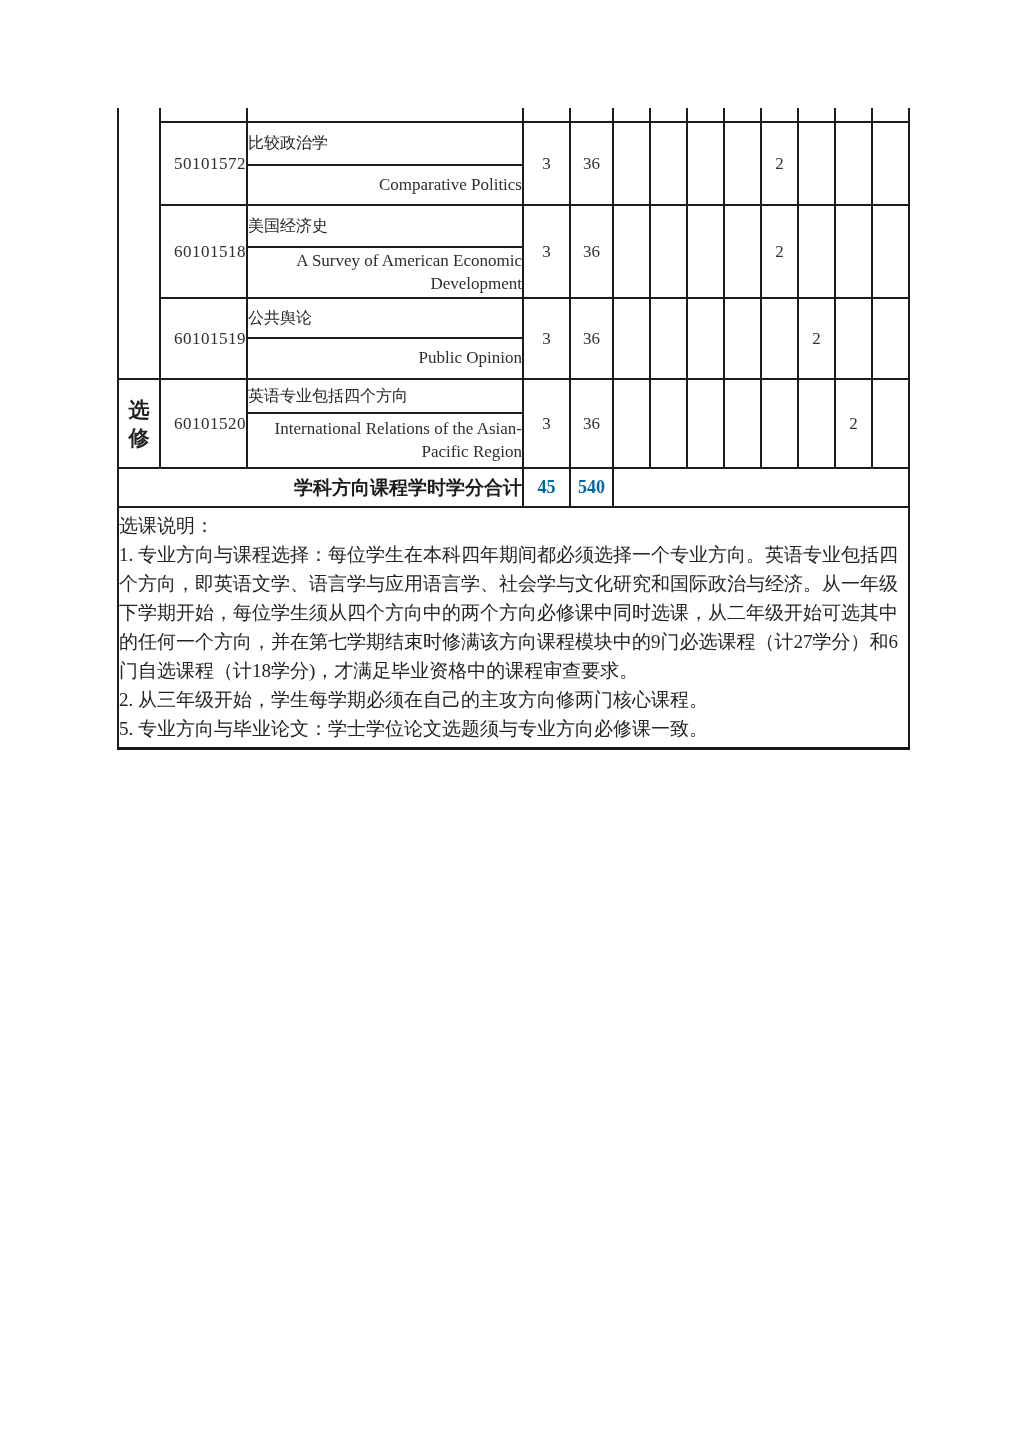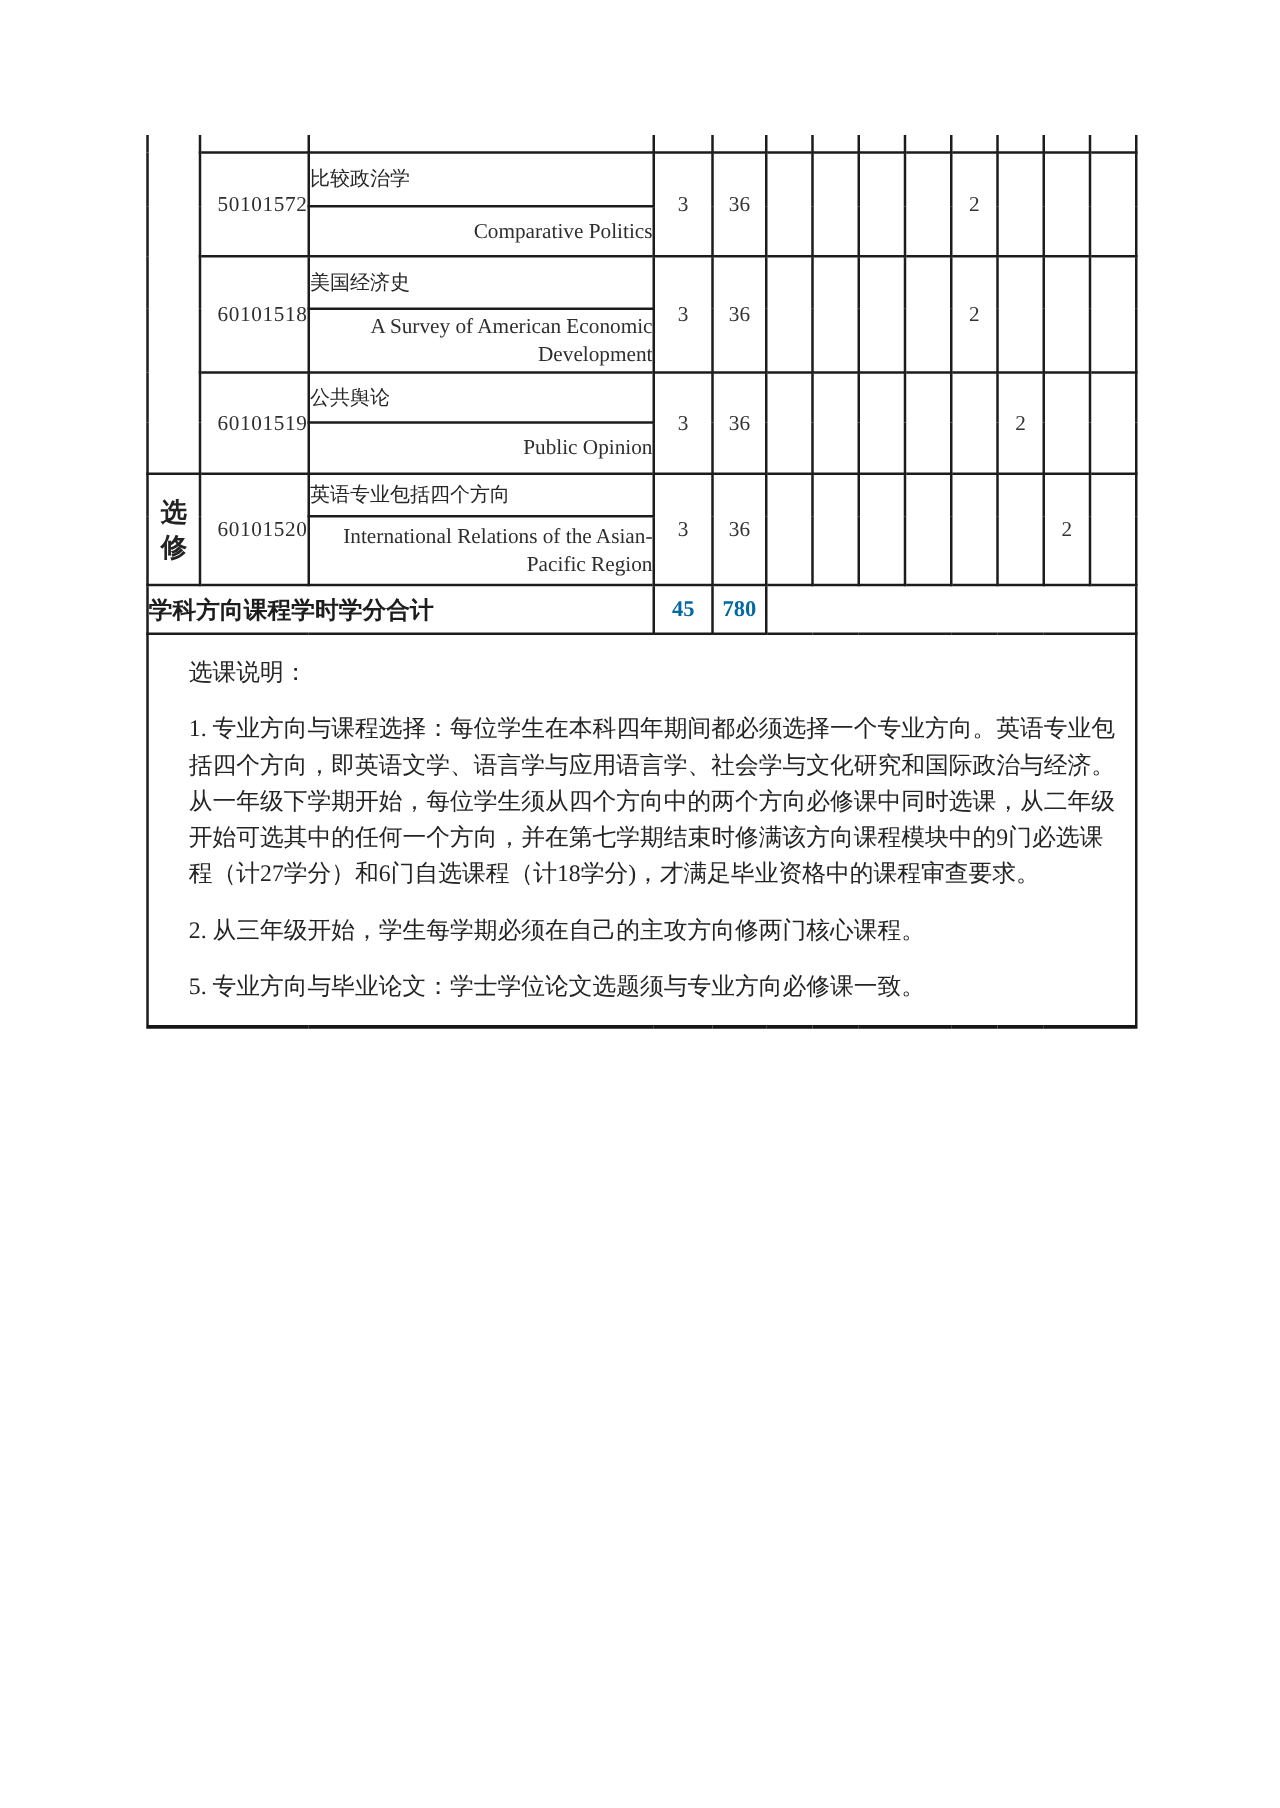--- a/index.html
+++ b/index.html
@@ -37,30 +37,30 @@
     font-size:17px;text-align:right;padding:2px 6px;line-height:1.3;color:#2e2e2e;
   }
   .num{font-size:17px;text-align:center;color:#333333;}
   .elective{
     font-family:"Liberation Sans","DejaVu Sans",sans-serif;
     font-weight:bold;font-size:21px;text-align:center;color:#222222;
     padding:0;
   }
   .sumlabel{
     font-family:Liberation Serif, serif;
-    font-weight:bold;font-size:19px;text-align:left;color:#1d1d1d;
+    font-weight:bold;font-size:19px;text-align:right;color:#1d1d1d;
   }
   .sumnum{font-weight:bold;font-size:18px;text-align:center;color:#0369a1;}
   .notes{
     vertical-align:top;
     padding:7px 8px 0 7px;
     font-size:19px;line-height:29px;color:#242424;
     text-align:left;
   }
-  .notes div{margin:16px;padding-left:16px;}
+  .notes div{margin:0;}
 </style>
 </head>
 <body>
 
 <div class="page">
   <table class="tbl">
     <colgroup>
       <col style="width:42px">
       <col style="width:87px">
       <col style="width:276px">
@@ -162,21 +162,21 @@
       <td class="num" rowspan="2">2</td>
       <td class="num" rowspan="2"></td>
     </tr>
     <tr style="height:55px">
       <td class="en">International Relations of the Asian-Pacific Region</td>
     </tr>
 
     <tr style="height:39px">
       <td class="sumlabel" colspan="3">学科方向课程学时学分合计</td>
       <td class="sumnum">45</td>
-      <td class="sumnum">780</td>
+      <td class="sumnum">540</td>
       <td colspan="8"></td>
     </tr>
 
     <tr style="height:241px" class="bottom">
       <td class="notes" colspan="13">
         <div>选课说明：</div>
         <div>1. 专业方向与课程选择：每位学生在本科四年期间都必须选择一个专业方向。英语专业包括四个方向，即英语文学、语言学与应用语言学、社会学与文化研究和国际政治与经济。从一年级下学期开始，每位学生须从四个方向中的两个方向必修课中同时选课，从二年级开始可选其中的任何一个方向，并在第七学期结束时修满该方向课程模块中的9门必选课程（计27学分）和6门自选课程（计18学分)，才满足毕业资格中的课程审查要求。</div>
         <div>2. 从三年级开始，学生每学期必须在自己的主攻方向修两门核心课程。</div>
         <div>5. 专业方向与毕业论文：学士学位论文选题须与专业方向必修课一致。</div>
       </td>

